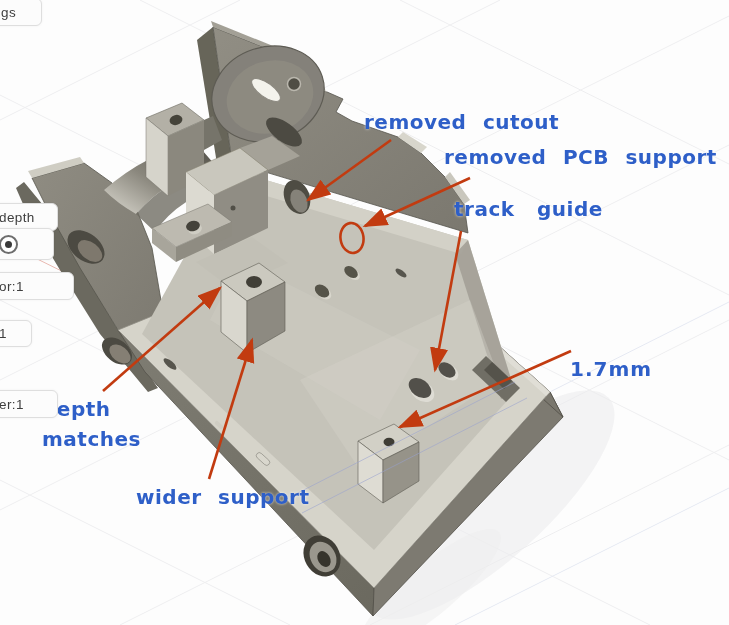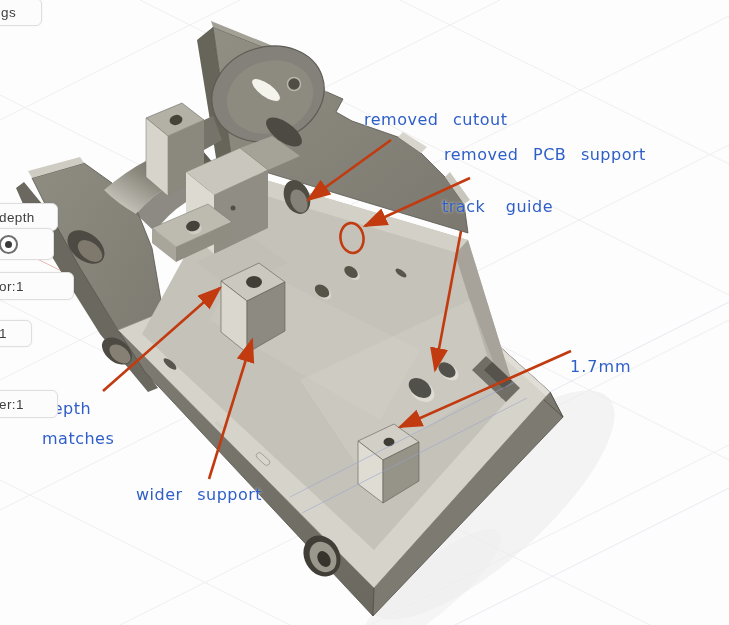--- a/index.html
+++ b/index.html
@@ -20,26 +20,26 @@
   .chip-or1  {left:-12px;top:272px; width:74px;height:26px;}
   .chip-1    {left:-12px;top:320px; width:32px;height:25px;}
   .chip-er1  {left:-12px;top:390px; width:58px;height:26px;}
 
   .radio-outer{width:15px;height:15px;border:2px solid #6d6d6d;border-radius:50%;
                display:flex;align-items:center;justify-content:center;background:#fff;}
   .radio-dot{width:7px;height:7px;border-radius:50%;background:#3a3a3a;}
 
   
   .ann{position:absolute;color:var(--annotation-text,#2e5fc8);
-       font-family:"DejaVu Sans",sans-serif;font-weight:400;font-size:16px;
+       font-family:"DejaVu Sans",sans-serif;font-weight:700;font-size:20px;
        letter-spacing:.5px;word-spacing:9px;white-space:nowrap;
        text-shadow:0 0 3px rgba(255,255,255,.75);}
   .ann-removed-cutout{left:364px;top:110px;}
   .ann-removed-pcb  {left:420px;top:145px;padding-left:24px;}
-  .ann-track-guide  {left:442px;top:197px;word-spacing:15px;}
+  .ann-track-guide  {left:454px;top:197px;word-spacing:15px;}
   .ann-dim          {left:570px;top:325px;letter-spacing:1px;margin-top:32px;}
   .ann-depth        {left:42px; top:394px;line-height:30px;}
   .ann-depth span{display:block;}
   .ann-wider        {left:136px;top:485px;}
 </style>
 </head>
 <body>
 
 <div id="stage">
 

